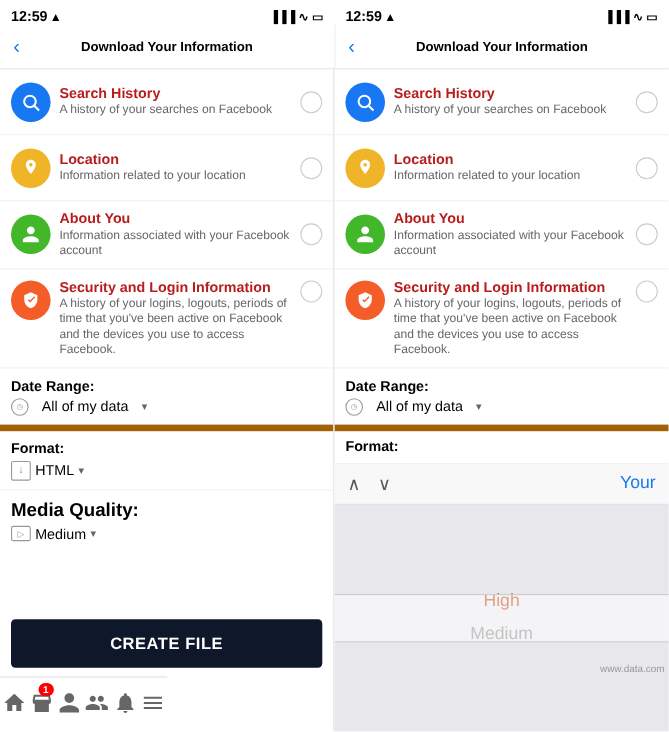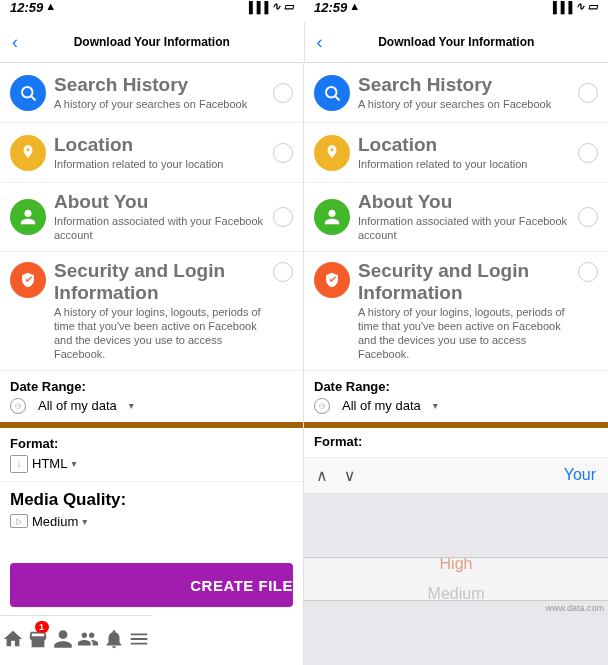--- a/index.html
+++ b/index.html
@@ -16,25 +16,24 @@
     
     .status-bars {
       display: flex;
       width: 100%;
     }
     .status-bar {
       width: 50%;
       height: 22px;
       background: #fff;
       display: flex;
-      align-items: flex-start;
+      align-items: flex-end;
       padding: 0 10px;
       font-size: 12px;
       font-weight: 600;
-      font-style: italic;
     }
     .status-bar .time {
       font-size: 13px;
       font-weight: 700;
     }
     .status-bar .icons {
       margin-left: auto;
       display: flex;
       align-items: center;
       gap: 3px;
@@ -113,23 +112,23 @@
     }
     .icon-blue { background: #1877f2; }
     .icon-yellow { background: #f0b429; }
     .icon-green { background: #42b72a; }
     .icon-orange { background: #f45d27; }
 
     .list-item-text {
       flex: 1;
     }
     .list-item-title {
-      font-size: 19px;
+      font-size: 13px;
       font-weight: 600;
-      color: #737373;
+      color: #b91c1c;
     }
     .list-item-desc {
       font-size: 11px;
       color: #666;
       line-height: 1.3;
       margin-top: 1px;
     }
     .list-item-radio {
       width: 20px;
       height: 20px;
@@ -227,29 +226,29 @@
       border-radius: 2px;
       display: flex;
       align-items: center;
       justify-content: center;
       font-size: 8px;
       color: #999;
     }
 
     
     .create-file-btn {
-      background: #a21caf;
+      background: #0f172a;
       color: #fff;
       font-size: 15px;
       font-weight: 700;
       letter-spacing: 0.5px;
       height: 44px;
       display: flex;
       align-items: center;
-      justify-content: flex-end;
+      justify-content: center;
       cursor: pointer;
       margin: 8px 10px;
       border-radius: 4px;
     }
 
     
     .tab-bar {
       width: 50%;
       height: 50px;
       display: flex;

